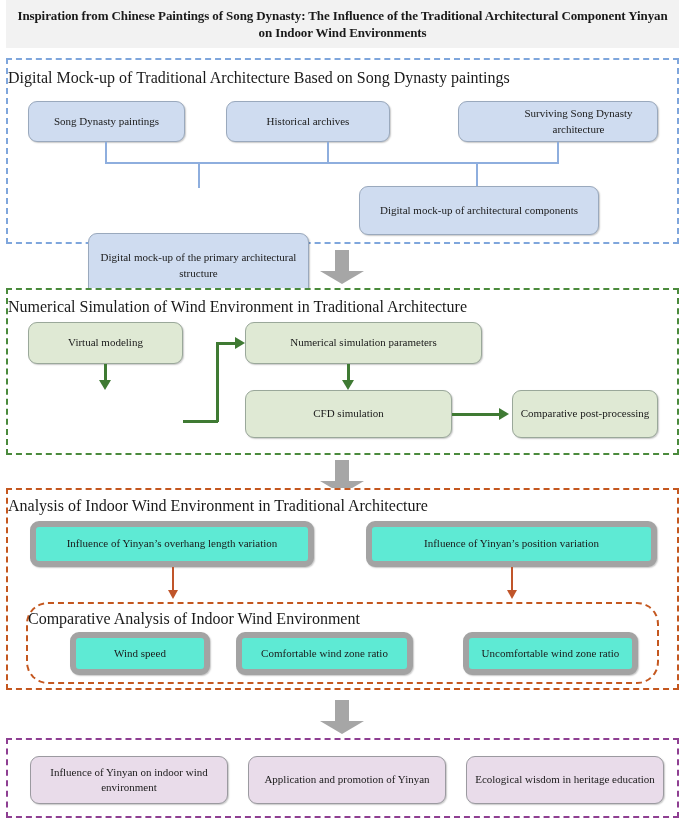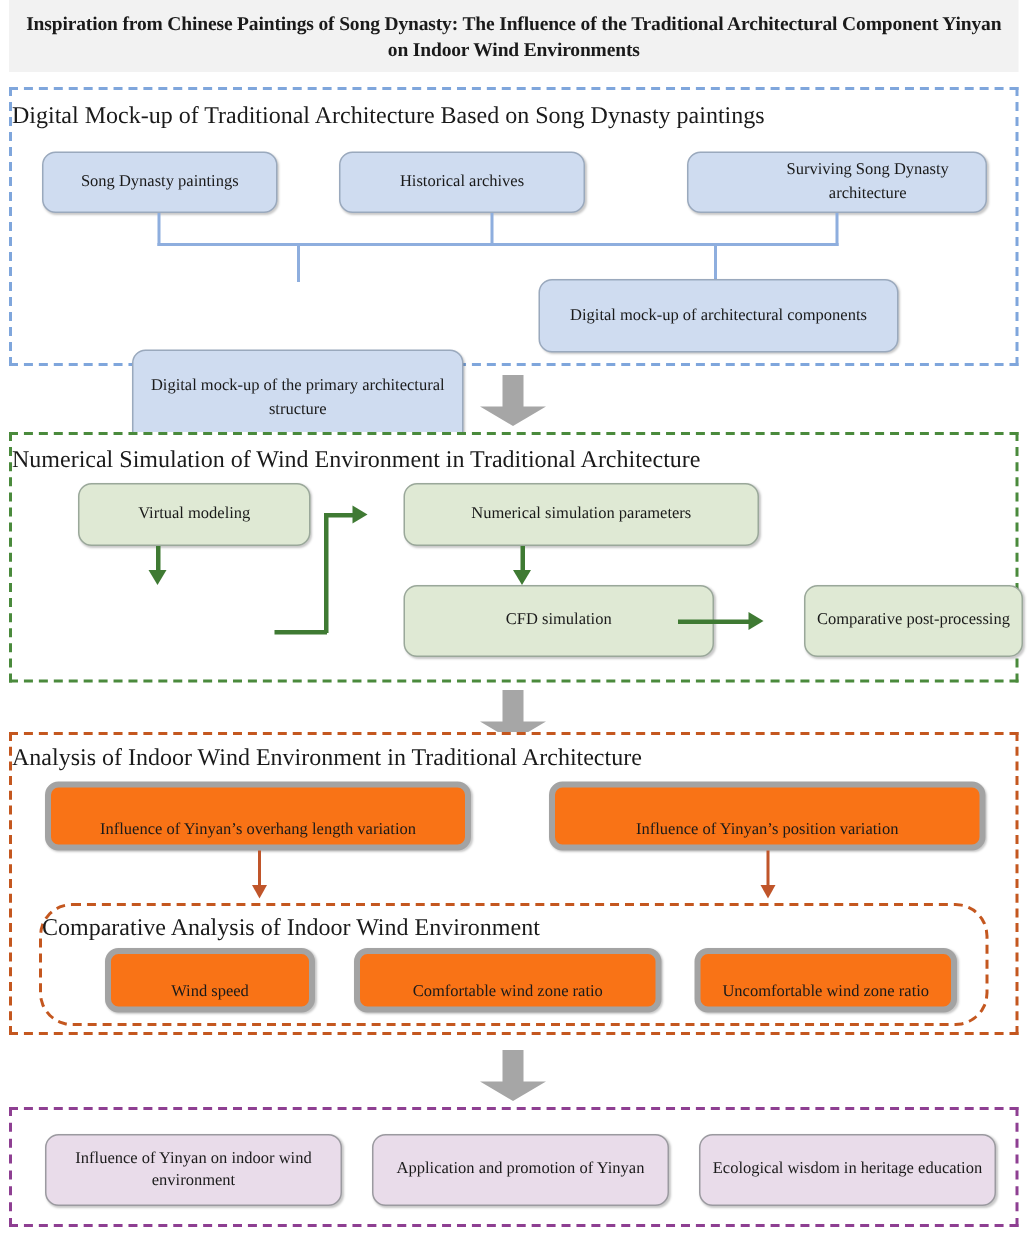--- a/index.html
+++ b/index.html
@@ -72,26 +72,24 @@
     padding: 2px 6px;
     box-shadow: 1px 1px 1.5px rgba(0,0,0,0.22);
   }
   .node-blue {
     background: #cfdcf0;
     border: 1px solid #9aa9bd;
   }
   .node-green {
     background: #dfe9d4;
     border: 1px solid #9aa89a;
-    margin-left: 24px;
   }
   .node-orange {
-    background: #f97316;
-    border: 4px solid #a3a3a3;
-    align-items: flex-end;
+    background: #5eead4;
+    border: 6px solid #a3a3a3;
   }
   .node-purple {
     background: #e9dcea;
     border: 1px solid #9b9aa0;
   }
 
   
   .conn {
     position: absolute;
     background: #8eaede;
@@ -268,21 +266,21 @@
   <div class="oline" style="left:503px; top:77px; height:24px;"></div>
   <div class="ohead-down" style="left:498.5px; top:100px;"></div>
 
   <div id="comparative-group" style="left:18px; top:112px; width:633px; height:82px;">
     <div class="section-title" style="top:7px;">Comparative Analysis of Indoor Wind Environment</div>
 
     <div class="node node-orange" style="left:42px; top:28px; width:140px; height:43px;">
       <span>Wind speed</span>
     </div>
 
-    <div class="node node-orange" style="left:208px; top:28px; width:205px; height:43px;">
+    <div class="node node-orange" style="left:208px; top:28px; width:177px; height:43px;">
       <span>Comfortable wind zone ratio</span>
     </div>
 
     <div class="node node-orange" style="left:435px; top:28px; width:175px; height:43px;">
       <span>Uncomfortable wind zone ratio</span>
     </div>
   </div>
 </div>
 
 <div class="block-arrow" style="left:320px; top:700px;">

